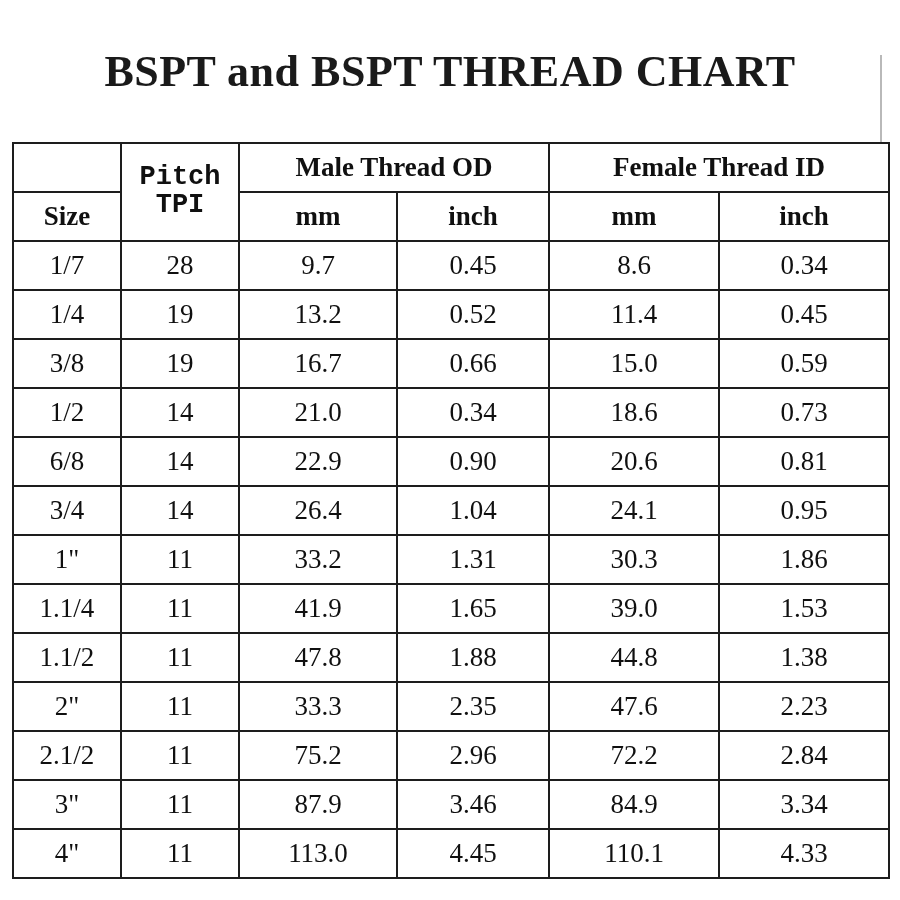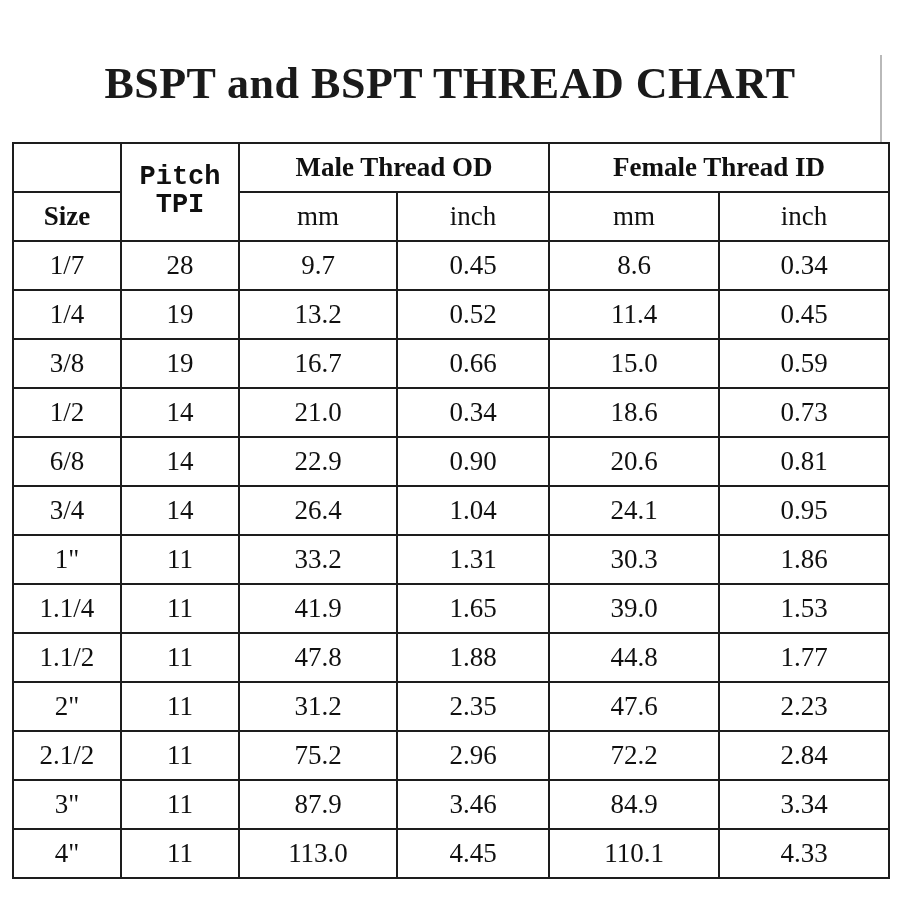--- a/index.html
+++ b/index.html
@@ -33,21 +33,21 @@
     position: absolute;
     left: 0;
     top: 0;
     width: 28px;
     height: 142px;
     background: #ffffff;
   }
   .title-text {
     position: absolute;
     left: 0;
-    top: 12px;
+    top: 0;
     width: 900px;
     height: 142px;
     display: flex;
     align-items: center;
     justify-content: center;
     font-size: 44px;
     font-weight: bold;
     letter-spacing: 0.5px;
     color: #1a1a1a;
     font-family: "Liberation Serif", serif;
@@ -78,21 +78,21 @@
     text-align: center;
     vertical-align: middle;
     color: #101010;
     font-size: 27px;
     padding: 0;
     height: 47px;
     background: #ffffff;
   }
   th.hdr {
     background: #d6d6d6;
-    font-weight: normal;
+    font-weight: bold;
     font-size: 27px;
     margin-left: 20px;
   }
   th.hdr-group {
     background: #d6d6d6;
     font-weight: bold;
     font-size: 28px;
   }
   th.corner-blank {
     background: #ffffff;
@@ -225,26 +225,26 @@
           <td class="data">1.65</td>
           <td class="data">39.0</td>
           <td class="data">1.53</td>
         </tr>
         <tr>
           <td class="data">1.1/2</td>
           <td class="data">11</td>
           <td class="data">47.8</td>
           <td class="data">1.88</td>
           <td class="data">44.8</td>
-          <td class="data">1.77</td>
+          <td class="data">1.38</td>
         </tr>
         <tr>
           <td class="data">2"</td>
           <td class="data">11</td>
-          <td class="data">31.2</td>
+          <td class="data">33.3</td>
           <td class="data">2.35</td>
           <td class="data">47.6</td>
           <td class="data">2.23</td>
         </tr>
         <tr>
           <td class="data">2.1/2</td>
           <td class="data">11</td>
           <td class="data">75.2</td>
           <td class="data">2.96</td>
           <td class="data">72.2</td>

